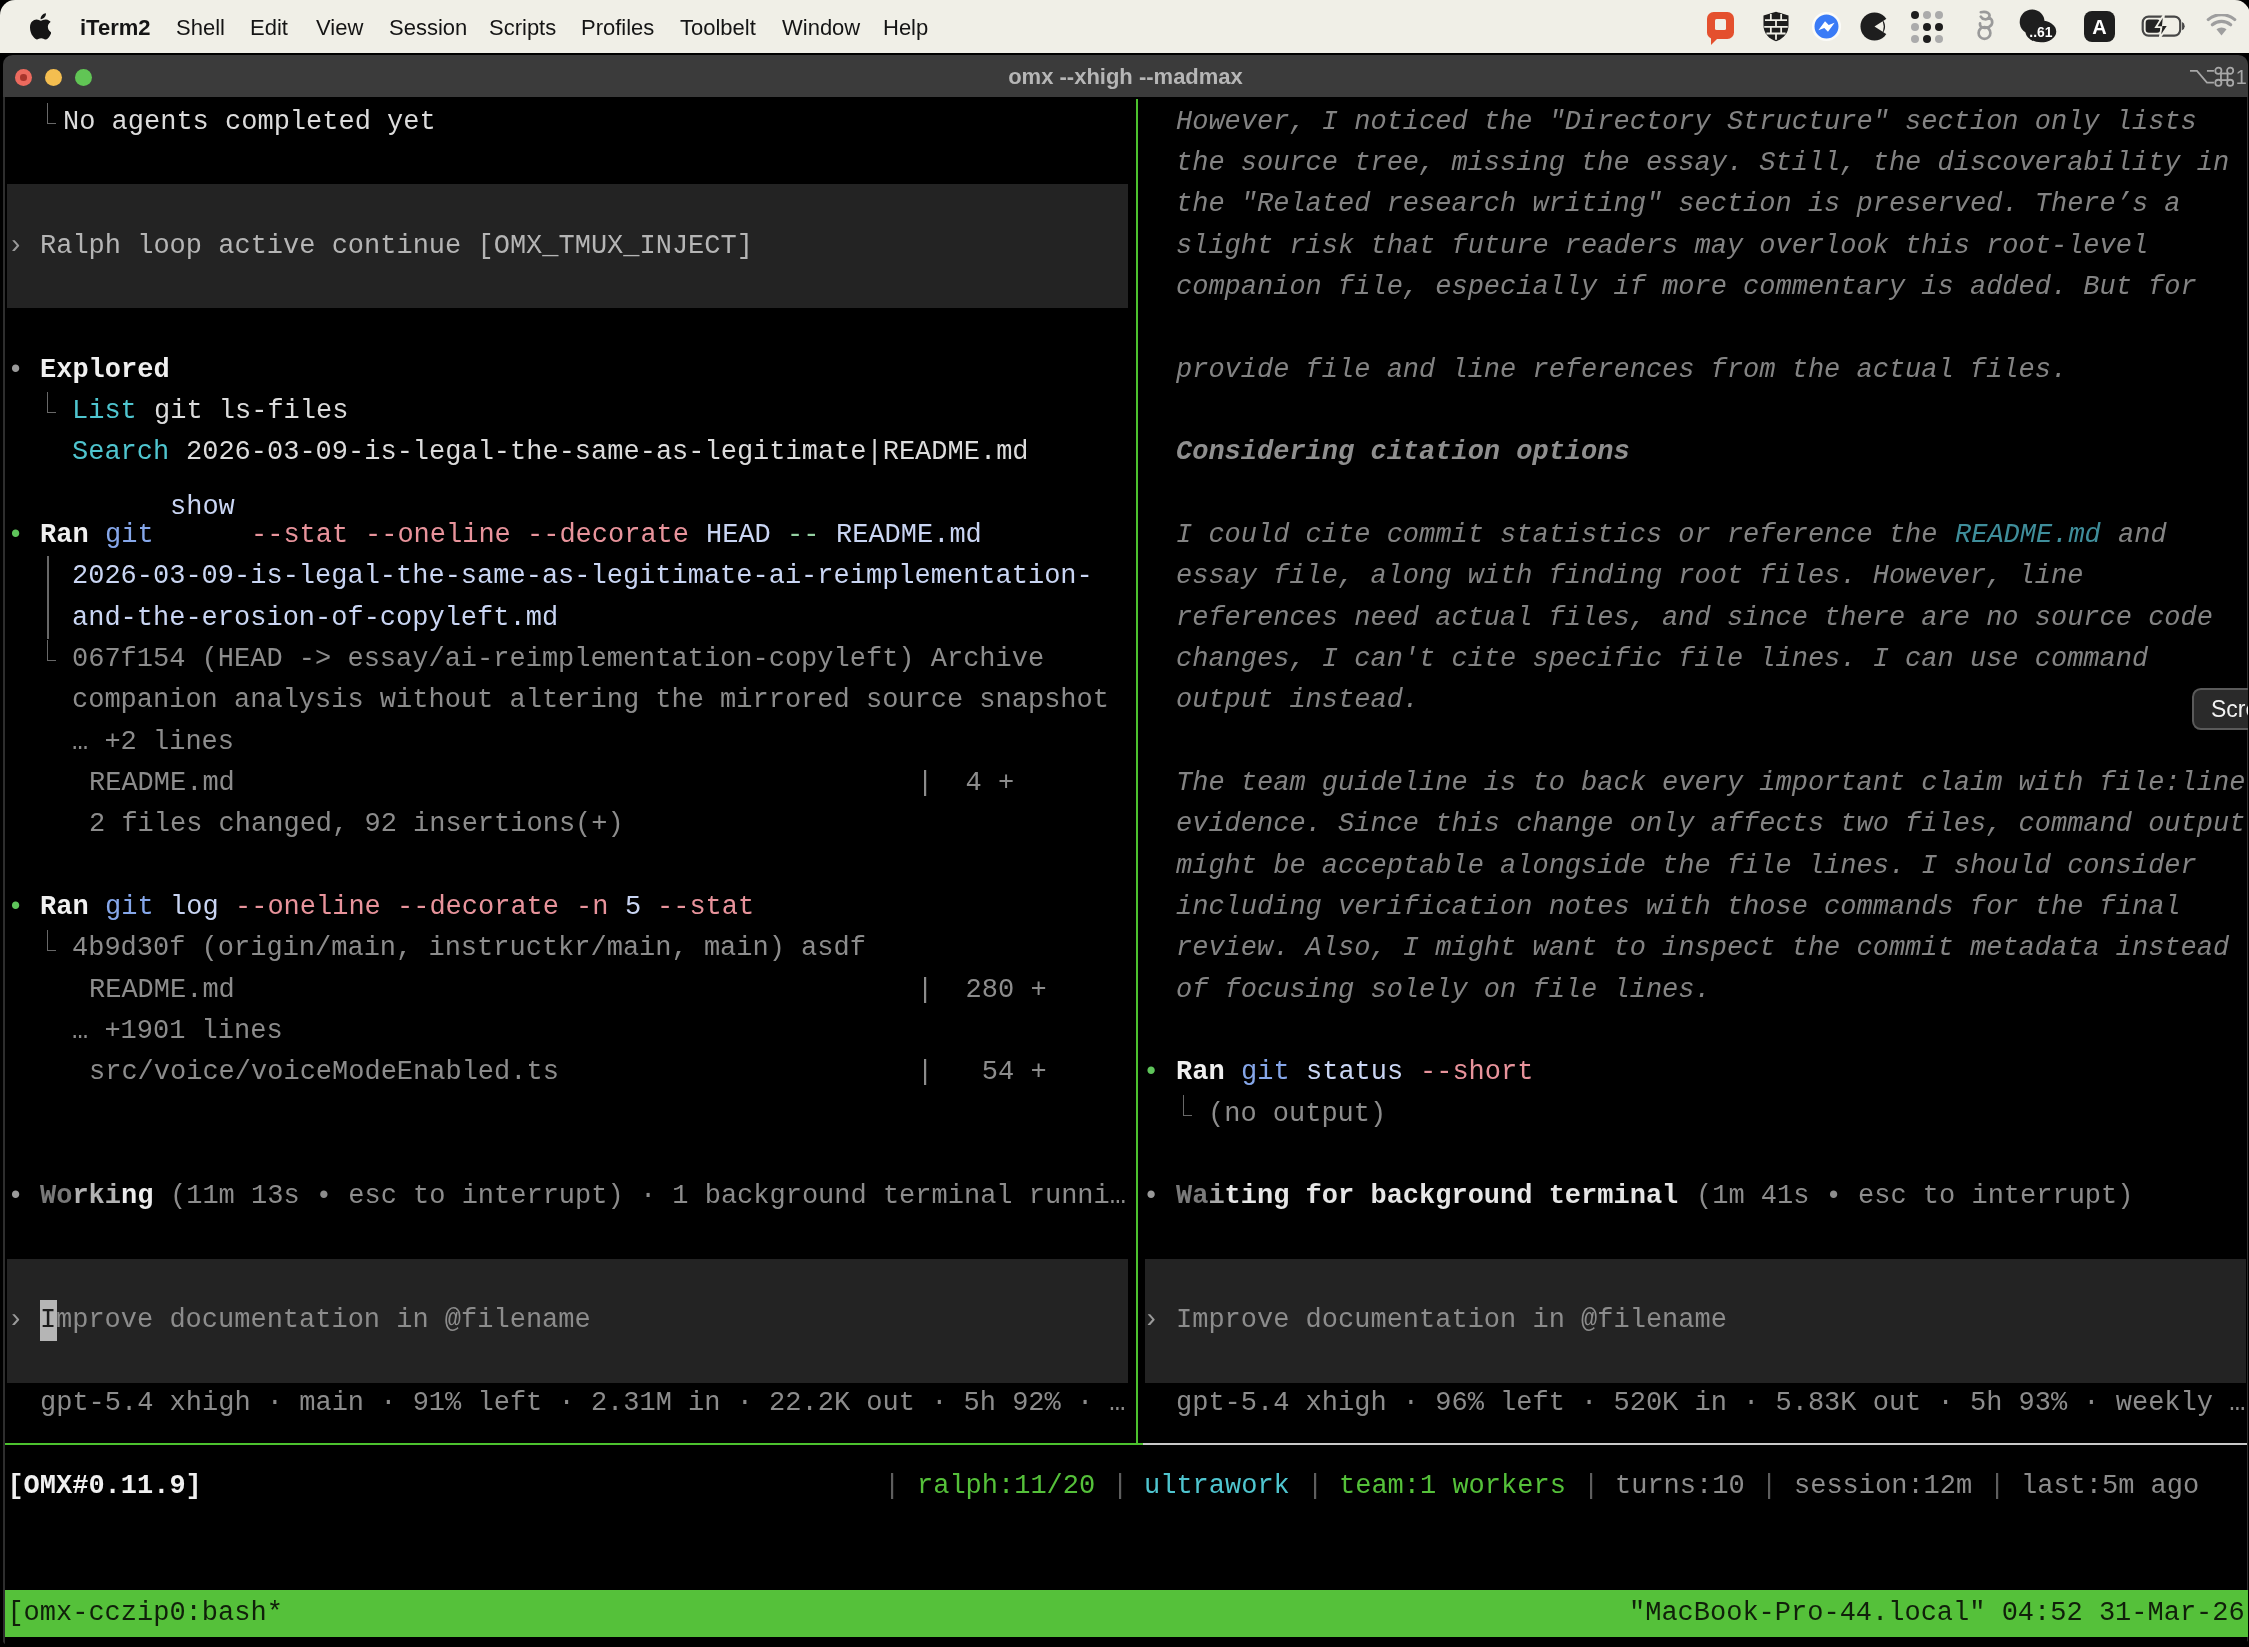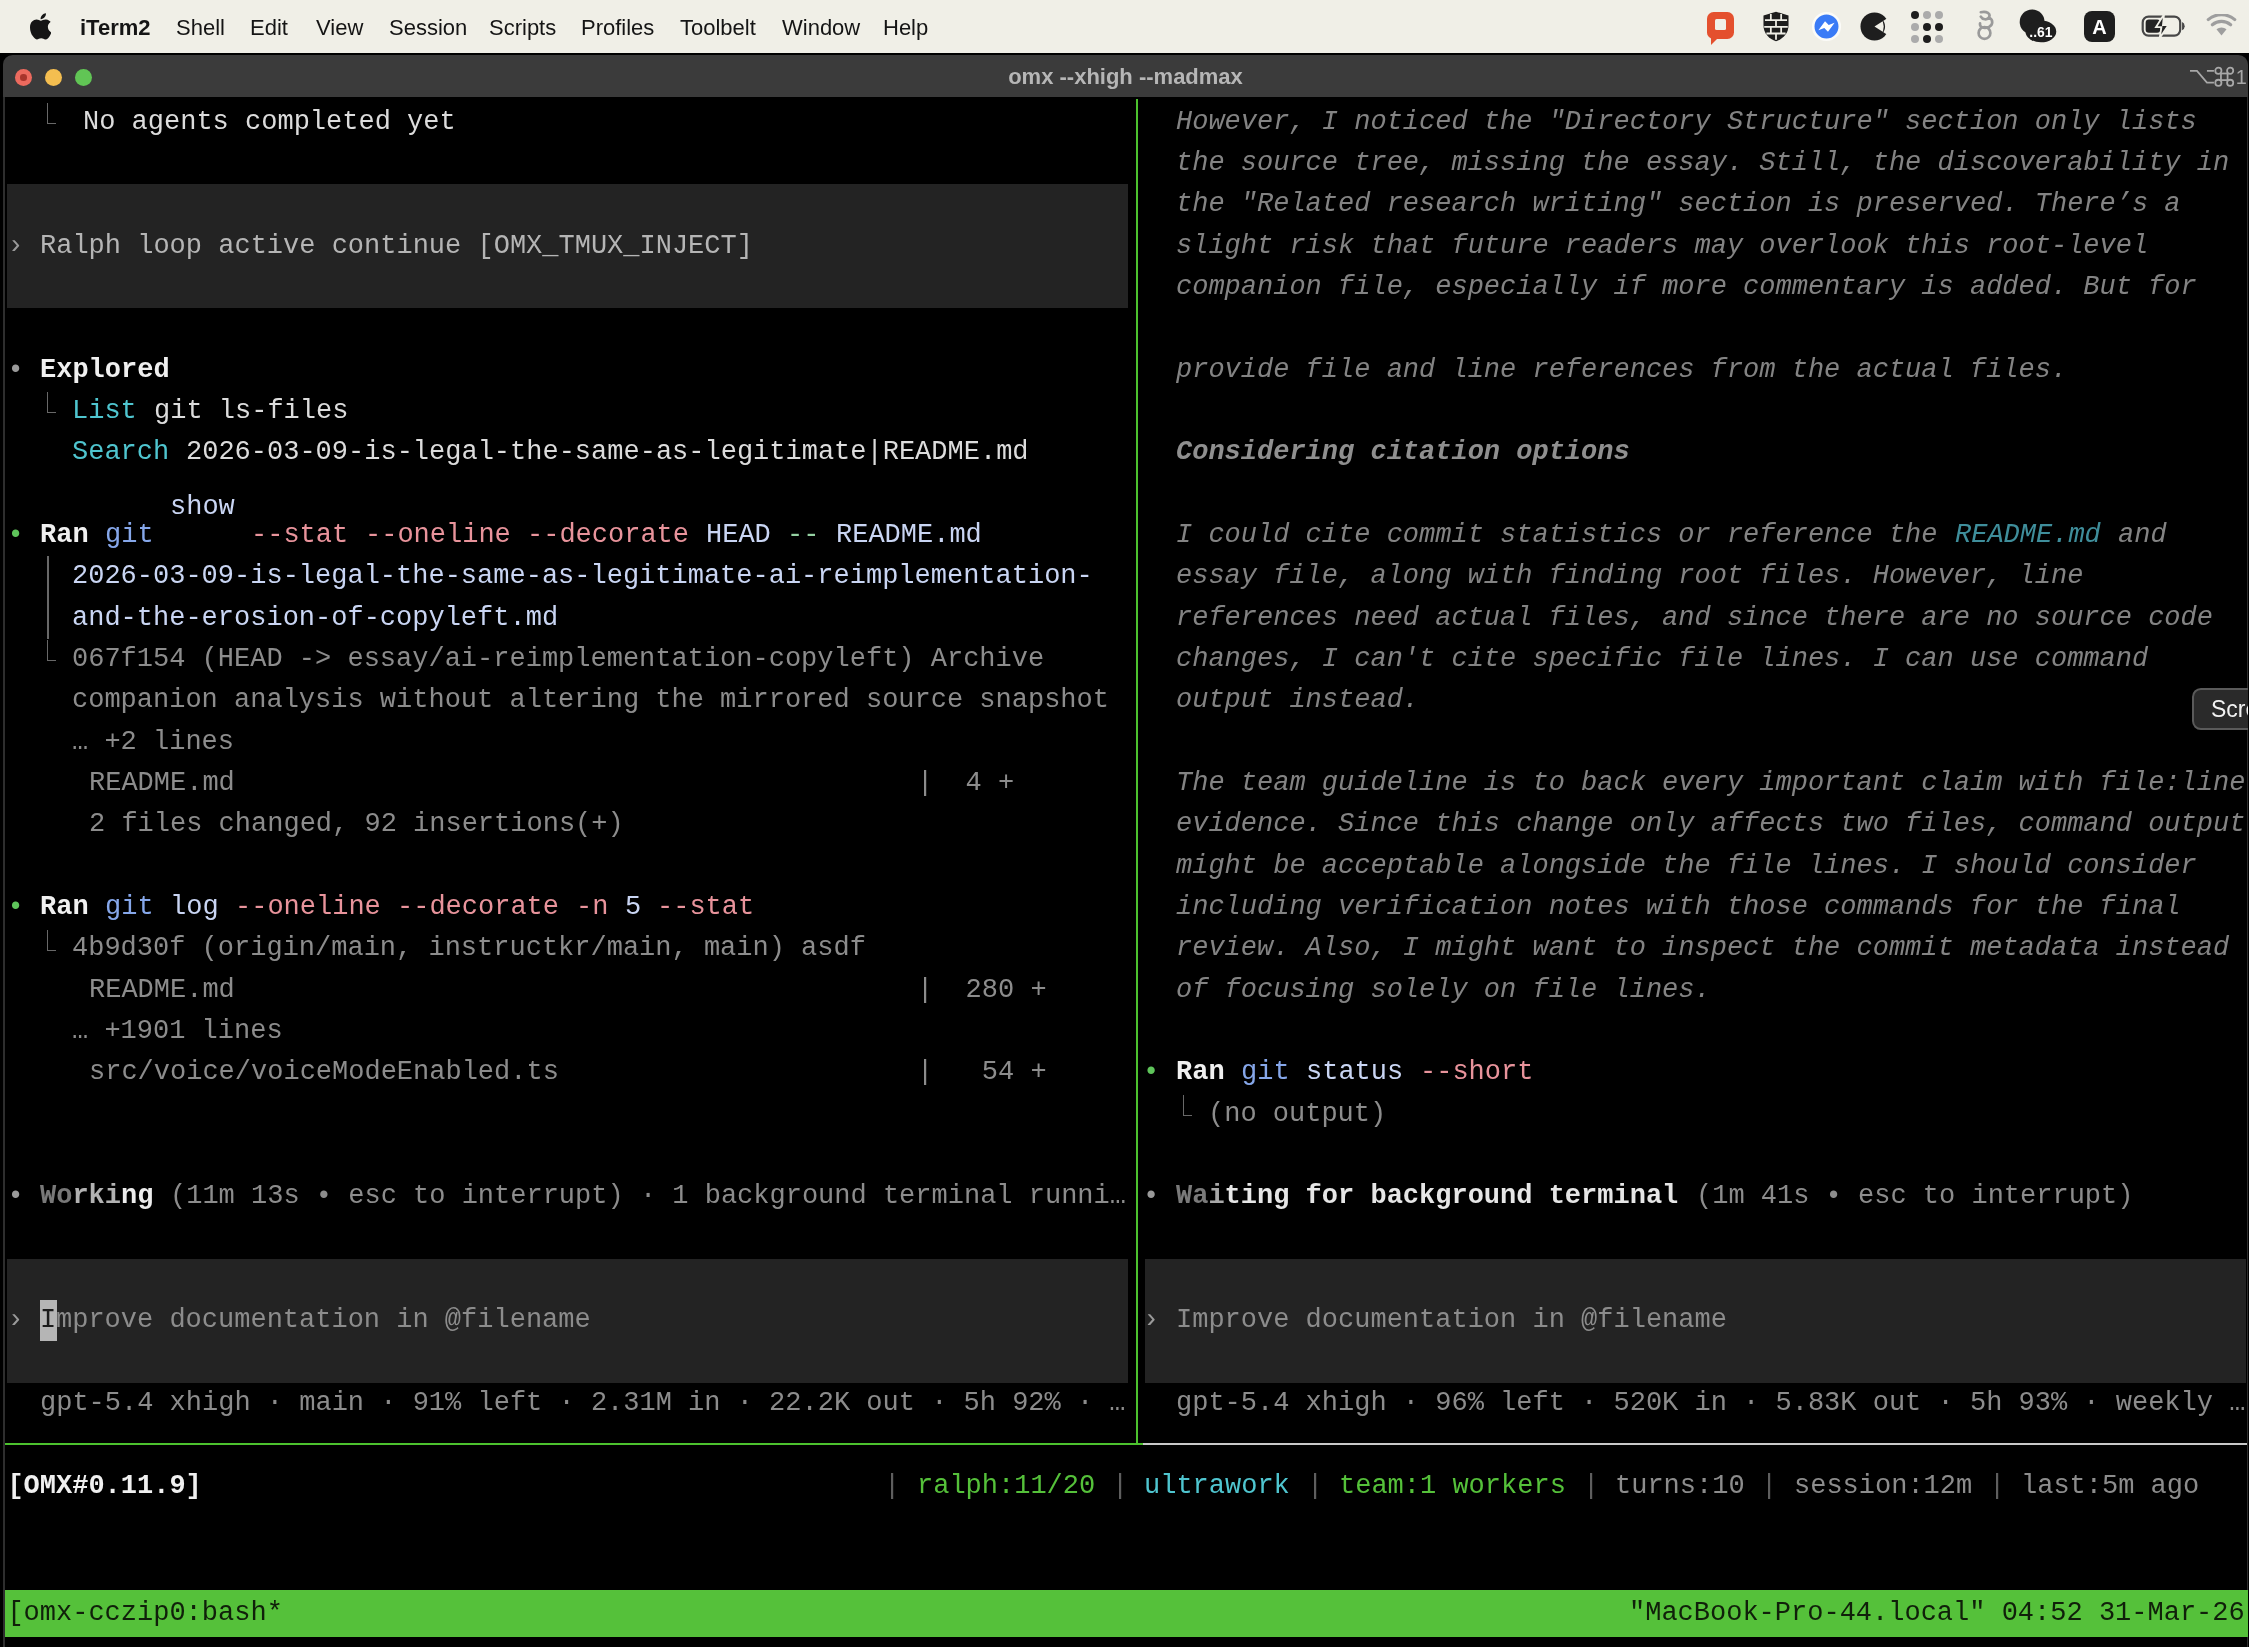--- a/index.html
+++ b/index.html
@@ -1,15 +1,15 @@
 <!DOCTYPE html>
 <html style="font-size:11.8px"><head><meta charset="utf-8"><title>omx</title><style>
 html,body{margin:0;padding:0;background:#000;}
 #screen{position:relative;width:2250px;height:1648px;background:#000;overflow:hidden;
-  font-family:"Liberation Sans",sans-serif;}
+  font-family:"Liberation Sans",sans-serif;border-radius:15px;}
 #menubar{position:absolute;left:0;top:0;width:2250px;height:53px;background:#F0EFE7;}
 .mi{position:absolute;top:0;height:53px;line-height:55px;font-size:22px;color:#151515;}
 #window{position:absolute;left:3px;top:55px;width:2245px;height:1592px;background:#000;
   border-radius:9.6px 9.6px 0 0;overflow:hidden;}
 #titlebar{position:absolute;left:0;top:0;width:100%;height:42px;background:#3B3B3B;}
 .tl{position:absolute;top:14px;width:17px;height:17px;border-radius:50%;}
 #wtitle{position:absolute;left:0;top:0;width:100%;height:42px;line-height:44px;text-align:center;
   font-size:22px;font-weight:bold;color:#B6B6B6;}
 .m{position:absolute;font-family:"Liberation Mono",monospace;font-size:27px;line-height:41px;
   height:41px;white-space:pre;letter-spacing:0;}
@@ -117,21 +117,21 @@
           </g>
           <text x="63" y="26" font-size="27" fill="#A8A8A8" font-family="Liberation Sans">1</text>
         </svg>
       </div>
       <div style="position:absolute;left:0;top:42px;width:1.5px;height:1550px;background:#2E2E2E;"></div>
       <div style="position:absolute;right:0;top:42px;width:1.5px;height:1550px;background:#2E2E2E;"></div>
       <div class="box" style="left:4.4px;top:129px;width:1121px;height:124px;"></div>
       <div class="box" style="left:4.4px;top:1204px;width:1121px;height:124px;"></div>
       <div class="box" style="left:1142px;top:1204px;width:1101px;height:124px;"></div>
       <div class="tee" style="left:44px;top:48px;width:8px;height:20px;"></div>
-      <div class="m w" style="left:80px;top:47px;">No agents completed yet</div>
+      <div class="m w" style="left:60px;top:47px;">No agents completed yet</div>
       <div class="m gy" style="left:4.4px;top:171px;">›</div>
       <div class="m bt" style="left:37px;top:171px;">Ralph loop active continue [OMX_TMUX_INJECT]</div>
       <div class="m gy" style="left:4.4px;top:295px;">•</div>
       <div class="m b" style="left:37px;top:295px;">Explored</div>
       <div class="tee" style="left:44px;top:337px;width:8px;height:20px;"></div>
       <div class="m cy" style="left:69px;top:336px;">List</div>
       <div class="m w" style="left:151px;top:336px;">git ls-files</div>
       <div class="m cy" style="left:69px;top:377px;">Search</div>
       <div class="m w" style="left:183px;top:377px;">2026-03-09-is-legal-the-same-as-legitimate|README.md</div>
       <div class="m gb" style="left:4.4px;top:460px;">•</div>

